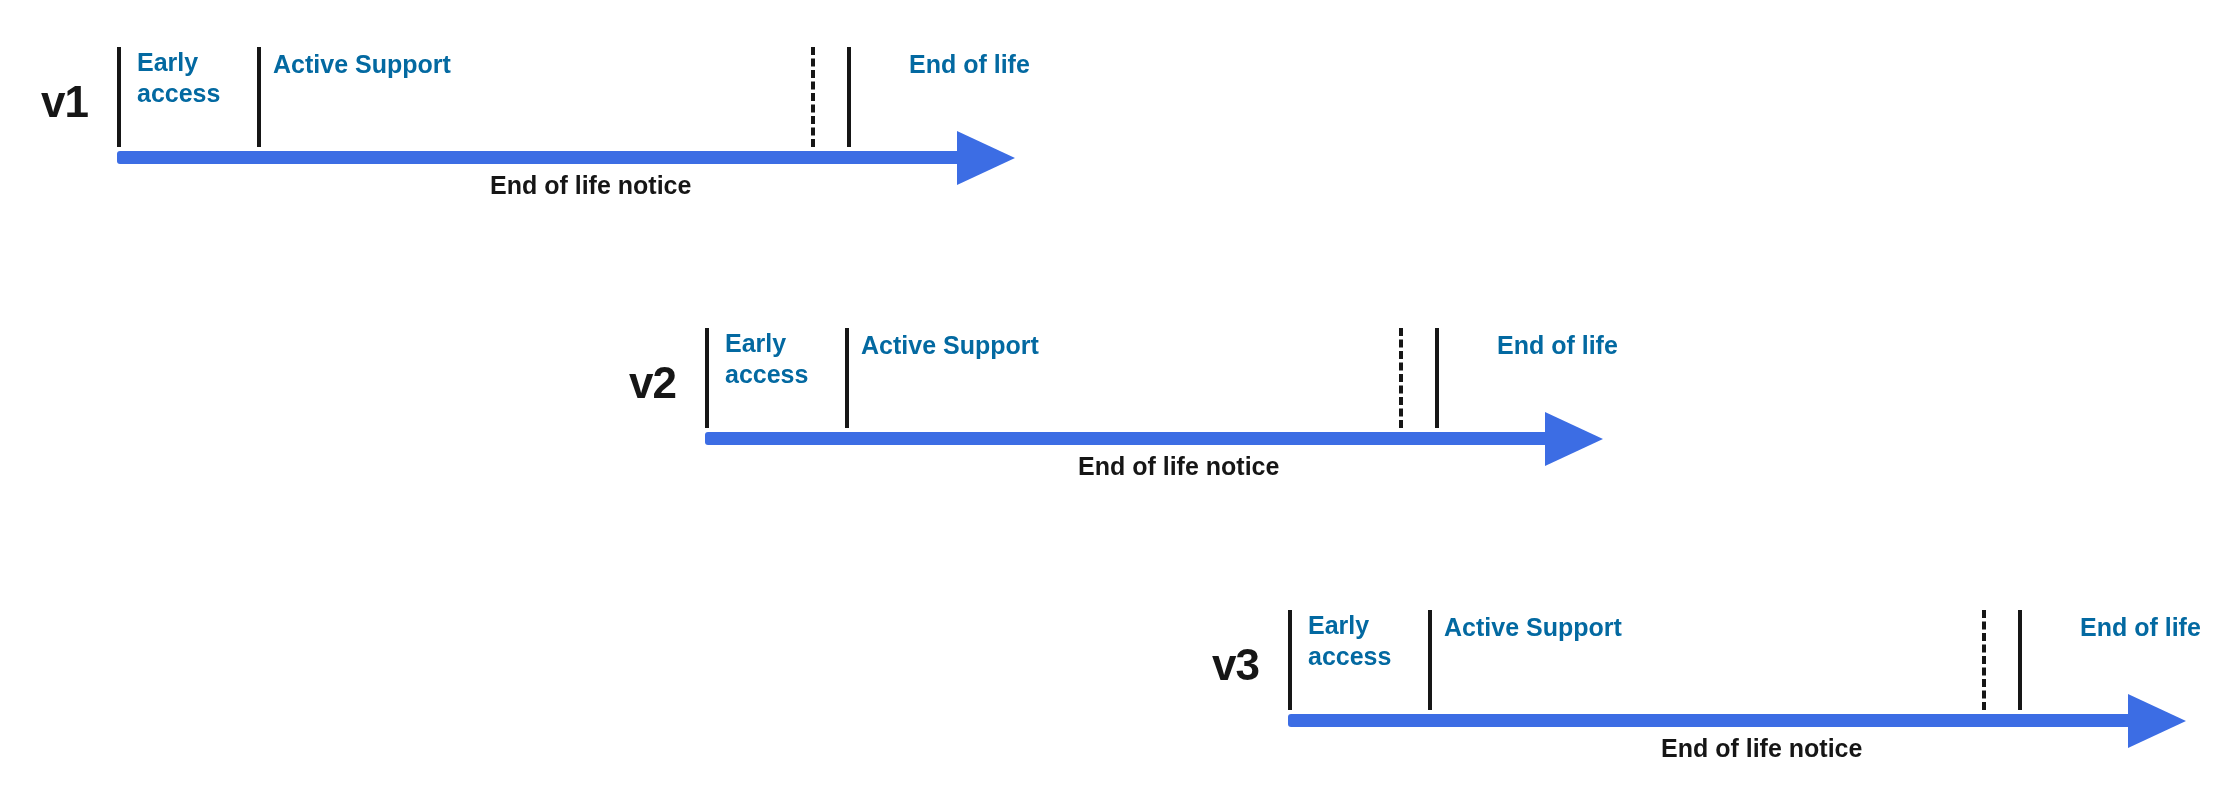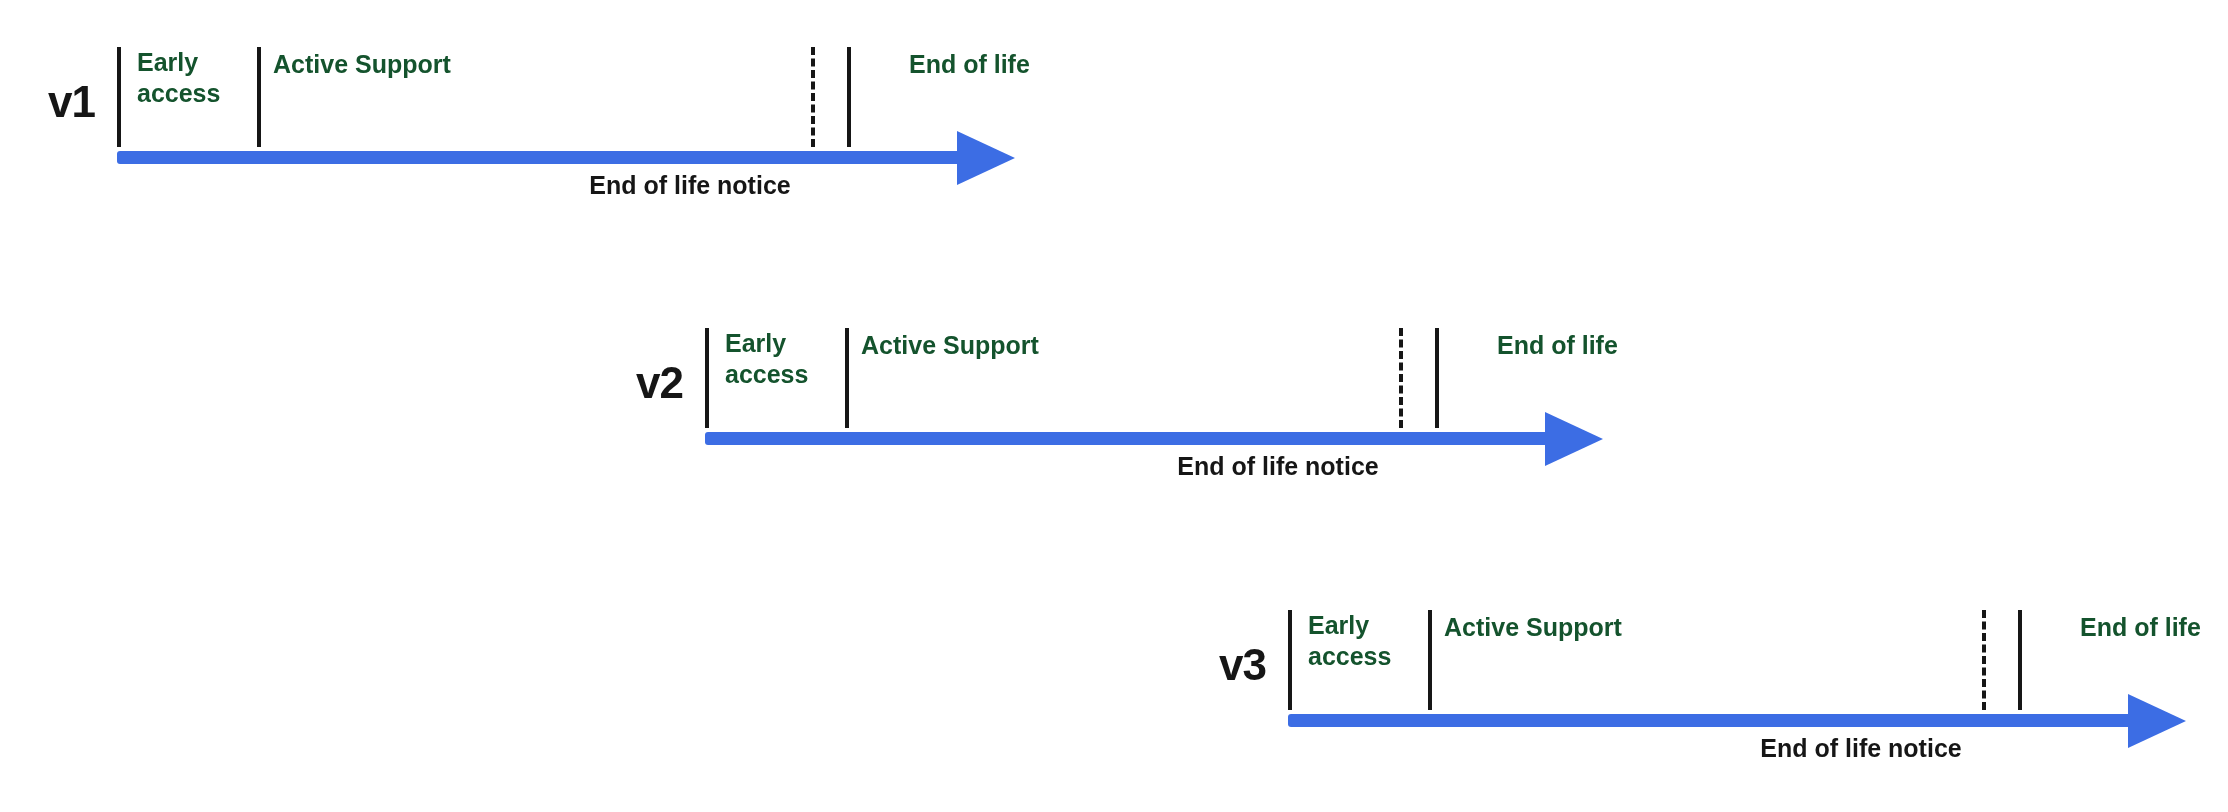--- a/index.html
+++ b/index.html
@@ -16,21 +16,21 @@
     overflow: hidden;
     color: #161616;
   }
   .row {
     position: absolute;
     width: 1060px;
     height: 180px;
   }
   .version {
     position: absolute;
-    left: 12px;
+    left: 5px;
     top: 30px;
     font-size: 44px;
     font-weight: 700;
     color: #161616;
     letter-spacing: -1px;
   }
   .timeline {
     position: absolute;
     left: 81px;
     top: 0;
@@ -74,36 +74,35 @@
     border-top: 27px solid transparent;
     border-bottom: 27px solid transparent;
   }
   .label {
     position: absolute;
     top: 2px;
     font-size: 25px;
     font-weight: 700;
     line-height: 1.22;
     white-space: nowrap;
-    color: #14532d;
+    color: #0369a1;
   }
   .early {
     left: 20px;
     top: 0;
     white-space: pre-line;
     width: 130px;
   }
   .active { left: 156px; }
   .eol { left: 792px; }
   .notice {
     position: absolute;
     top: 124px;
     left: 373px;
     width: 400px;
-    text-align: center;
     font-size: 25px;
     font-weight: 700;
     color: #161616;
   }
   .row-0 { left: 36px;  top: 47px; }
   .row-1 { left: 624px; top: 328px; }
   .row-2 { left: 1207px; top: 610px; }
 </style>
 </head>
 <body>

